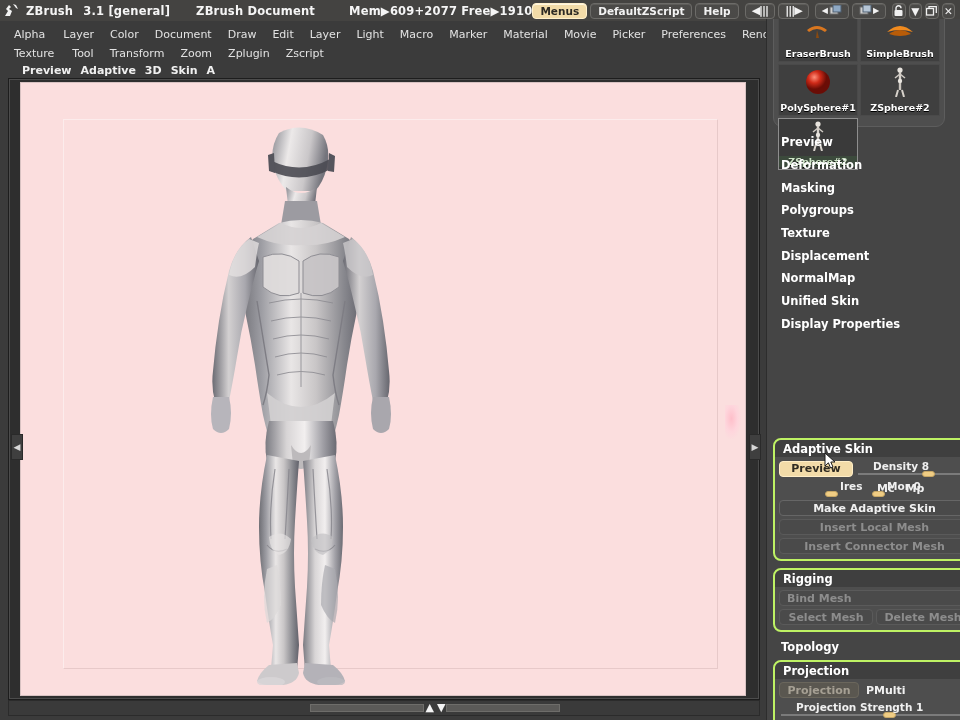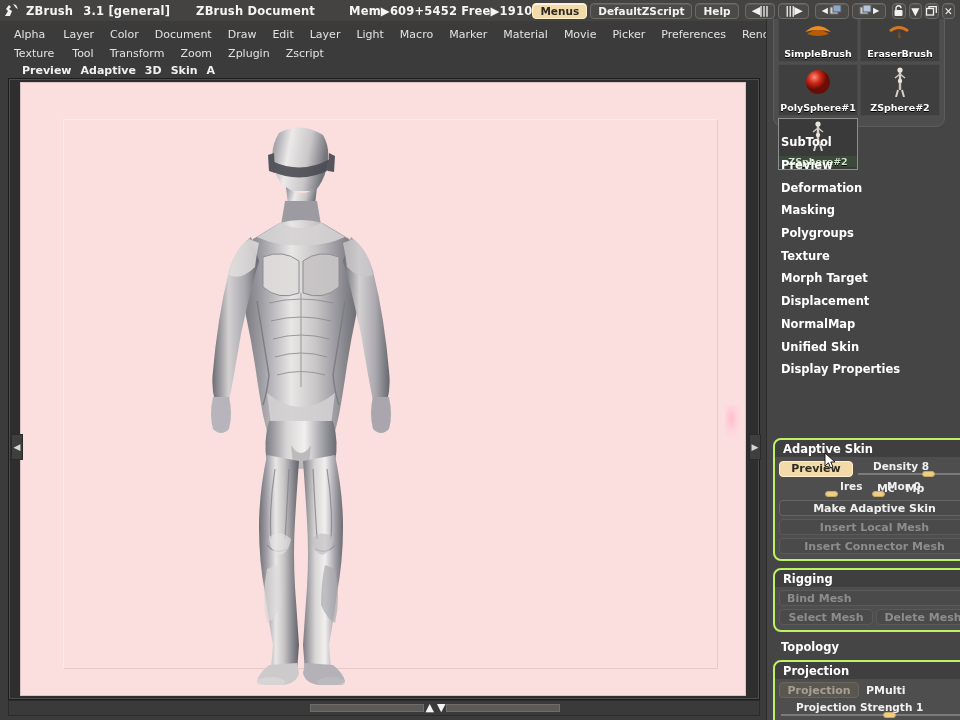--- a/index.html
+++ b/index.html
@@ -207,21 +207,21 @@
 
   <div class="titlebar">
     <div class="tb-logo">
       <svg width="18" height="15" viewBox="0 0 18 15">
           <path d="M3 13 L6 8 L4 6 L7 2 L9 4 L7 6 L10 8 L8 13 Z M11 1 L14 2 L16 6 L14 5 Z" fill="#f2f2f2"></path>
         </svg>
     </div>
     <div class="tb-text tb-app">ZBrush</div>
     <div class="tb-text tb-ver">3.1 [general]</div>
     <div class="tb-text tb-doc">ZBrush Document</div>
-    <div class="tb-text tb-mem">Mem▶609+5452 Free▶1910</div>
+    <div class="tb-text tb-mem">Mem▶609+2077 Free▶1910</div>
     <div class="tb-spacer"></div>
 
     <div class="tb-btn menus">Menus</div>
     <div class="tb-btn">DefaultZScript</div>
     <div class="tb-btn">Help</div>
     <div class="tb-sep"></div>
     <div class="tb-btn icon bars">◀|||</div>
     <div class="tb-btn icon bars">|||▶</div>
     <div class="tb-sep"></div>
     <div class="tb-btn icon">
@@ -420,34 +420,34 @@
   </div>
 
   <div class="sidebar">
     <div class="sb-inner">
 
       <div class="toolpal">
         <div class="tp-grid" id="toolgrid">
             <div class="tp-cell">
               <div class="thumb">
                 <svg width="34" height="24" viewBox="0 0 34 24">
+                  <path d="M6 14 Q16 6 26 14 L24 16 Q16 10 8 16 Z" fill="#d8761f"></path>
+                  <path d="M16 14 L18 22 L15 22 Z" fill="#8a4a10"></path>
+                </svg>
+              </div>
+              <div class="tlabel">EraserBrush</div>
+            </div>
+            <div class="tp-cell">
+              <div class="thumb">
+                <svg width="34" height="24" viewBox="0 0 34 24">
                   <path d="M4 16 Q17 4 30 16 Q17 12 4 16 Z" fill="#f08a1e"></path>
                   <path d="M6 18 Q17 10 28 18 Q17 22 6 18 Z" fill="#b85c08"></path>
                 </svg>
               </div>
               <div class="tlabel">SimpleBrush</div>
-            </div>
-            <div class="tp-cell">
-              <div class="thumb">
-                <svg width="34" height="24" viewBox="0 0 34 24">
-                  <path d="M6 14 Q16 6 26 14 L24 16 Q16 10 8 16 Z" fill="#d8761f"></path>
-                  <path d="M16 14 L18 22 L15 22 Z" fill="#8a4a10"></path>
-                </svg>
-              </div>
-              <div class="tlabel">EraserBrush</div>
             </div>
             <div class="tp-cell">
               <div class="thumb">
                 <svg width="26" height="26" viewBox="0 0 26 26">
                   <defs>
                     <radialGradient id="rs" cx="0.35" cy="0.3">
                       <stop offset="0" stop-color="#ff8f7a"></stop>
                       <stop offset="0.5" stop-color="#cf2a18"></stop>
                       <stop offset="1" stop-color="#6a0d06"></stop>
                     </radialGradient>
@@ -480,27 +480,25 @@
                   <path d="M6 23 L4 30 M10 23 L12 30" stroke="#d7d2cb" stroke-width="2"></path>
                   <path d="M8 7 L3 11 M8 7 L13 11" stroke="#cfcac3" stroke-width="1.6"></path>
                 </svg>
               </div>
               <div class="tlabel">ZSphere#2</div>
             </div>
           </div>
       </div>
 
       <div class="sb-list" id="sblist">
-          <div class="sb-item">SubTool</div>
           <div class="sb-item">Preview</div>
           <div class="sb-item">Deformation</div>
           <div class="sb-item">Masking</div>
           <div class="sb-item">Polygroups</div>
           <div class="sb-item">Texture</div>
-          <div class="sb-item">Morph Target</div>
           <div class="sb-item">Displacement</div>
           <div class="sb-item">NormalMap</div>
           <div class="sb-item">Unified Skin</div>
           <div class="sb-item">Display Properties</div>
         </div>
 
       <div class="panel" style="top:419px;">
         <div class="panel-title">Adaptive Skin</div>
         <div class="panel-body">
           <div class="zrow">

